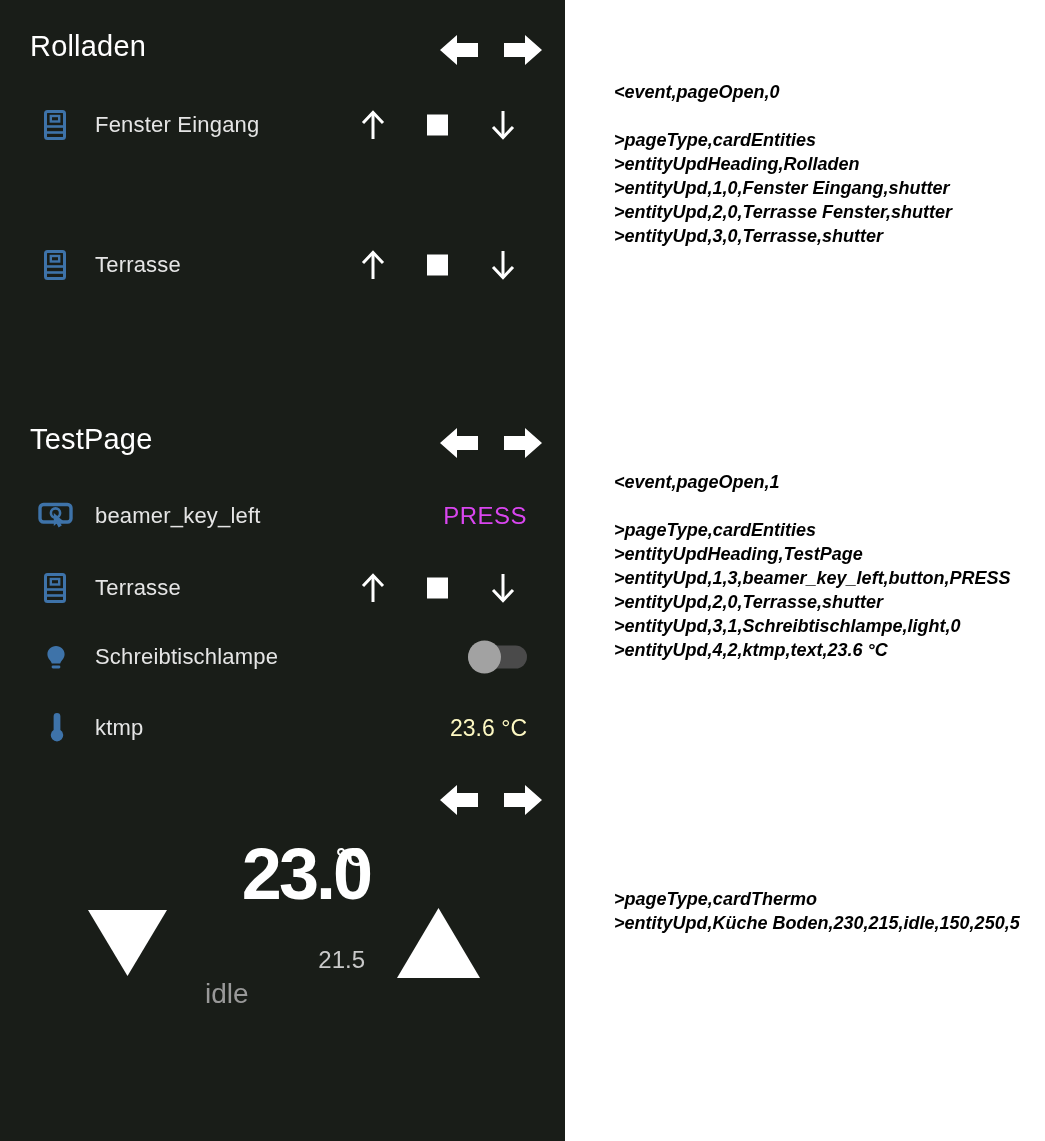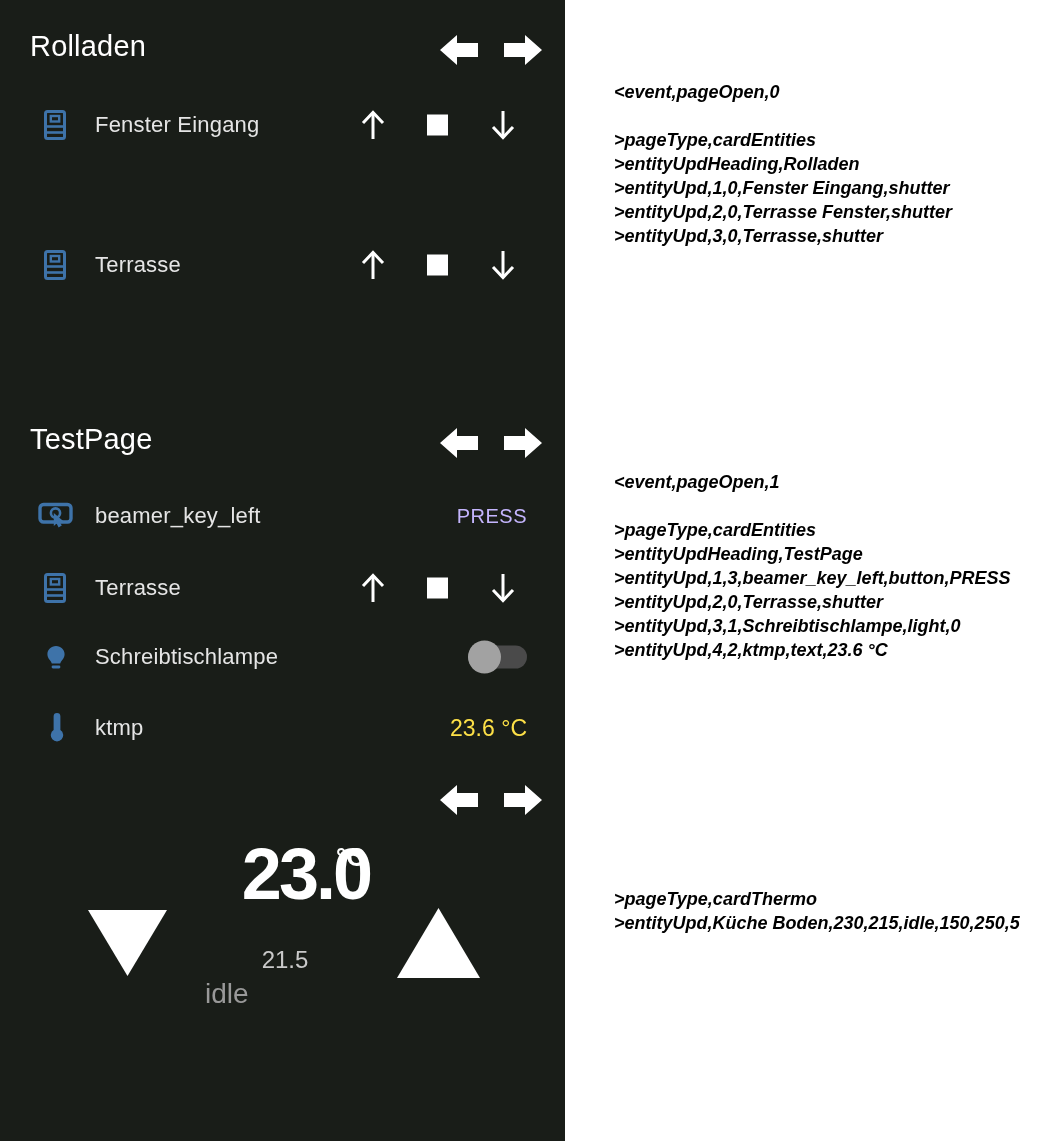--- a/index.html
+++ b/index.html
@@ -25,43 +25,43 @@
   .entity-label {
     position:absolute; left:95px; top:50%; transform:translateY(-50%);
     font-size:22px; color:#e5e5e5; letter-spacing:0.2px;
   }
   .ctl { position:absolute; top:50%; transform:translateY(-50%); cursor:pointer; }
   .ctl-up   { left:357px; }
   .ctl-stop { left:427px; width:21px; height:21px; background:#ffffff; }
   .ctl-down { left:487px; }
   .press-btn {
     position:absolute; right:38px; top:50%; transform:translateY(-50%);
-    font-size:20px; font-weight:500; color:#c4b5fd; cursor:pointer; letter-spacing:0.5px;
+    font-size:24px; font-weight:500; color:#d946ef; cursor:pointer; letter-spacing:0.5px;
   }
   .text-value {
     position:absolute; right:38px; top:50%; transform:translateY(-50%);
-    font-size:23px; color:#fde047;
+    font-size:23px; color:#fef9c3;
   }
   
   .toggle { position:absolute; right:38px; top:50%; transform:translateY(-50%);
     width:59px; height:33px; cursor:pointer; }
   .toggle-track { position:absolute; left:0; top:5px; width:59px; height:23px;
     border-radius:12px; background:#4a4a4a; }
   .toggle-knob { position:absolute; left:0; top:0; width:33px; height:33px;
     border-radius:50%; background:#a2a2a2; }
   
   .thermo-temp {
     position:absolute; left:140px; top:838px; width:230px; text-align:right;
     font-size:72px; font-weight:700; color:#ffffff; line-height:1; letter-spacing:-3px;
   }
   .thermo-unit {
     position:absolute; left:336px; top:842px; font-size:26px; font-weight:700; color:#ffffff;
   }
   .thermo-target {
-    position:absolute; left:205px; top:946px; width:160px; text-align:center;
+    position:absolute; left:205px; top:946px; width:160px; text-align:right;
     font-size:24px; color:#c9c9c9;
   }
   .thermo-state {
     position:absolute; left:205px; top:978px; width:160px; text-align:left;
     font-size:28px; color:#999999;
   }
   .thermo-btn { position:absolute; cursor:pointer; }
   .thermo-title {
     position:absolute; left:134px; top:1083px; width:260px; text-align:center;
     font-size:27px; color:#f0f0f0;

